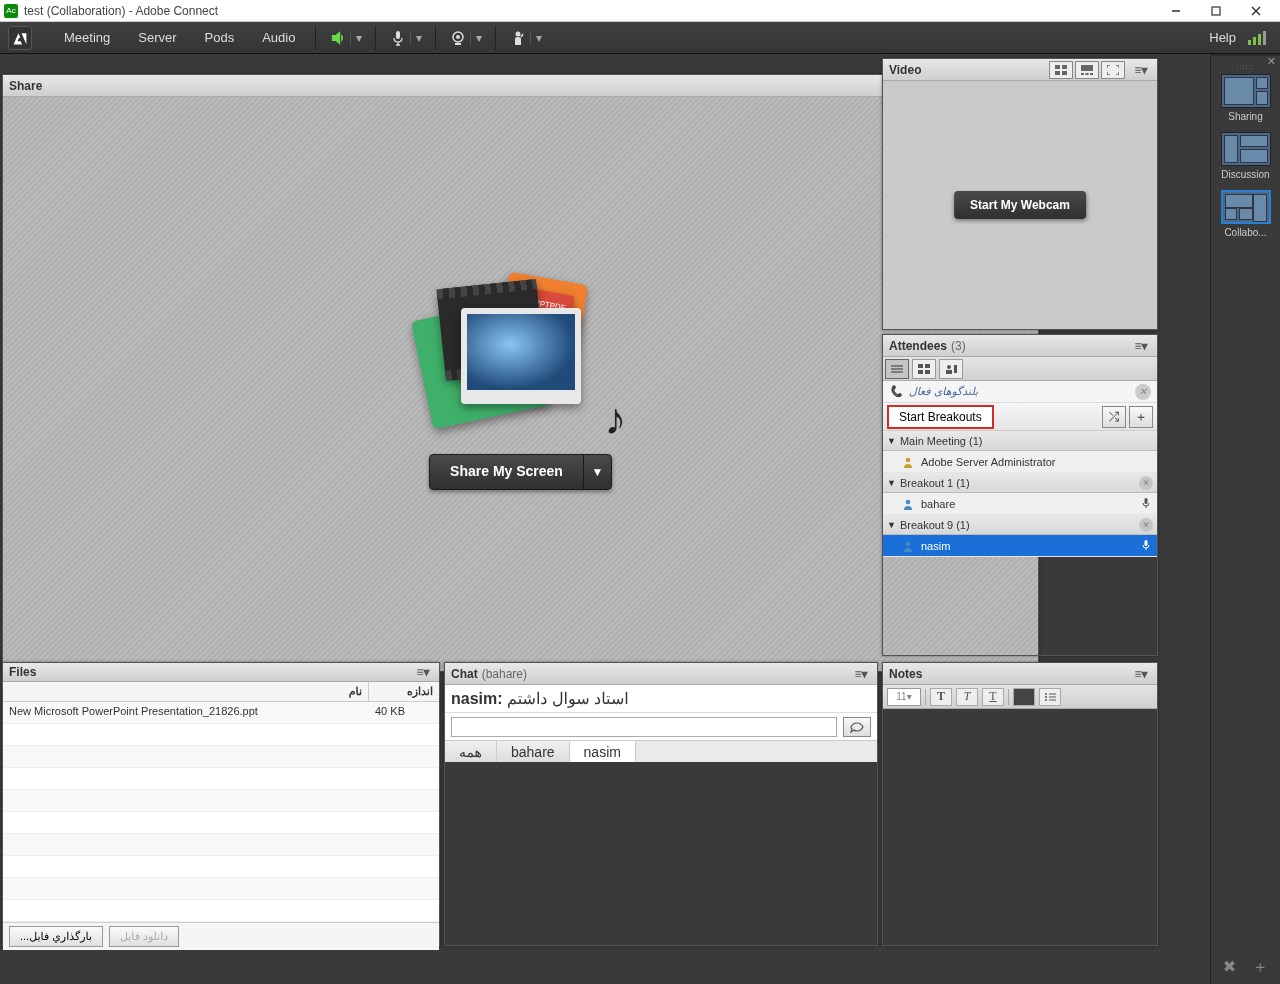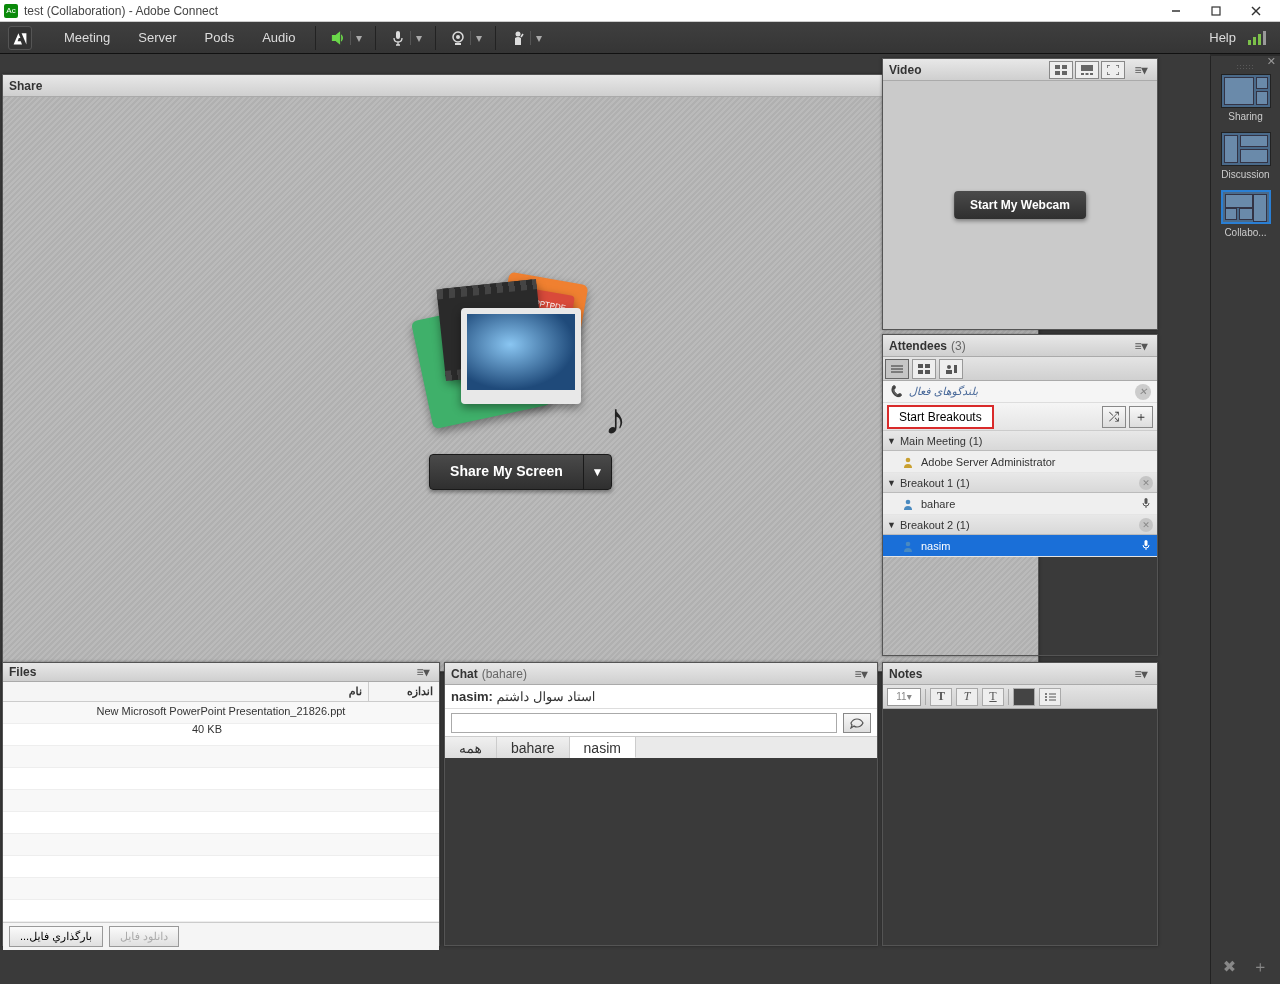--- a/index.html
+++ b/index.html
@@ -97,33 +97,33 @@
 .att-person.selected{background:#1a6fd8;color:#fff;}
 .att-person.selected .p-mic{color:#fff;}
 .att-rest{flex:1;background:#f5f5f5;}
 
 
 .files-body{background:#fff;display:flex;flex-direction:column;}
 .files-head{height:20px;background:#f5f5f5;display:flex;border-bottom:1px solid #ccc;}
 .files-col{padding:3px 6px;font-size:11px;font-weight:bold;color:#333;}
 .files-col.name{flex:1;text-align:right;direction:rtl;border-right:1px solid #ccc;}
 .files-col.size{width:70px;text-align:right;direction:rtl;}
-.files-row{display:flex;border-bottom:1px solid #eee;height:22px;align-items:center;flex-direction:column;}
+.files-row{display:flex;border-bottom:1px solid #eee;height:22px;}
 .files-row:nth-child(odd){background:#f8f8f8;}
 .files-cell{padding:3px 6px;font-size:11px;}
 .files-cell.name{flex:1;}
 .files-cell.size{width:70px;}
 .files-list{flex:1;overflow:auto;}
 .files-footer{height:28px;background:#f5f5f5;border-top:1px solid #ccc;display:flex;align-items:center;padding:0 6px;gap:6px;}
 .files-footer button{padding:3px 10px;font-size:11px;border:1px solid #999;background:linear-gradient(#fafafa,#e0e0e0);cursor:pointer;direction:rtl;}
 .files-footer button:disabled{color:#aaa;cursor:default;}
 
 
 .chat-body{background:#fff;display:flex;flex-direction:column;}
-.chat-log{flex:1;padding:4px 6px;font-size:13px;overflow:auto;}
+.chat-log{flex:1;padding:4px 6px;font-size:16px;overflow:auto;}
 .chat-line .author{font-weight:bold;color:#333;}
 .chat-input-row{height:28px;display:flex;align-items:center;padding:3px 6px;gap:6px;border-top:1px solid #ddd;}
 .chat-input-row input{flex:1;height:20px;border:1px solid #aaa;padding:0 4px;font-size:12px;}
 .chat-send{width:28px;height:20px;border:1px solid #888;background:linear-gradient(#f8f8f8,#ddd);cursor:pointer;display:flex;align-items:center;justify-content:center;}
 .chat-tabs{height:22px;background:#eaeaea;display:flex;border-top:1px solid #ccc;}
 .chat-tab{padding:3px 14px;font-size:14px;border-right:1px solid #ccc;cursor:pointer;background:linear-gradient(#f0f0f0,#ddd);}
 .chat-tab.active{background:#fff;border-bottom:1px solid #fff;}
 
 
 .notes-body{background:#fff;display:flex;flex-direction:column;}
@@ -397,21 +397,21 @@
               </svg>
             </span>
             <span>bahare</span>
             <span class="p-mic"><svg width="10" height="12" viewBox="0 0 10 12">
                 <rect x="3.5" y="1" width="3" height="6" rx="1.5" fill="currentColor"></rect>
                 <path d="M2 6 Q2 9 5 9 Q8 9 8 6 M5 9 L5 11" stroke="currentColor" fill="none"></path>
               </svg></span>
           </div>
           <div class="att-group">
             <span class="tri">▼</span>
-            <span>Breakout 2 (1)</span>
+            <span>Breakout 9 (1)</span>
             <span class="grp-x">✕</span>
           </div>
           <div class="att-person selected">
             <span class="p-icon">
               <svg width="12" height="12" viewBox="0 0 12 12">
                 <circle cx="6" cy="4" r="2.3" fill="#4a8ac0"></circle>
                 <path d="M2 12 Q2 8 6 8 Q10 8 10 12 Z" fill="#4a8ac0"></path>
               </svg>
             </span>
             <span>nasim</span>

